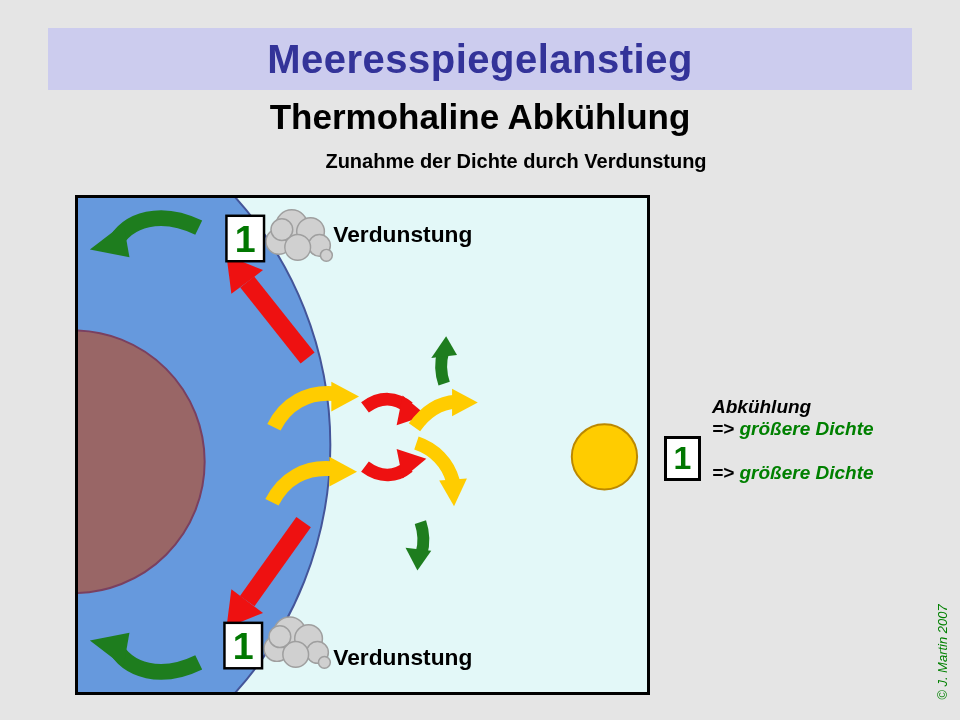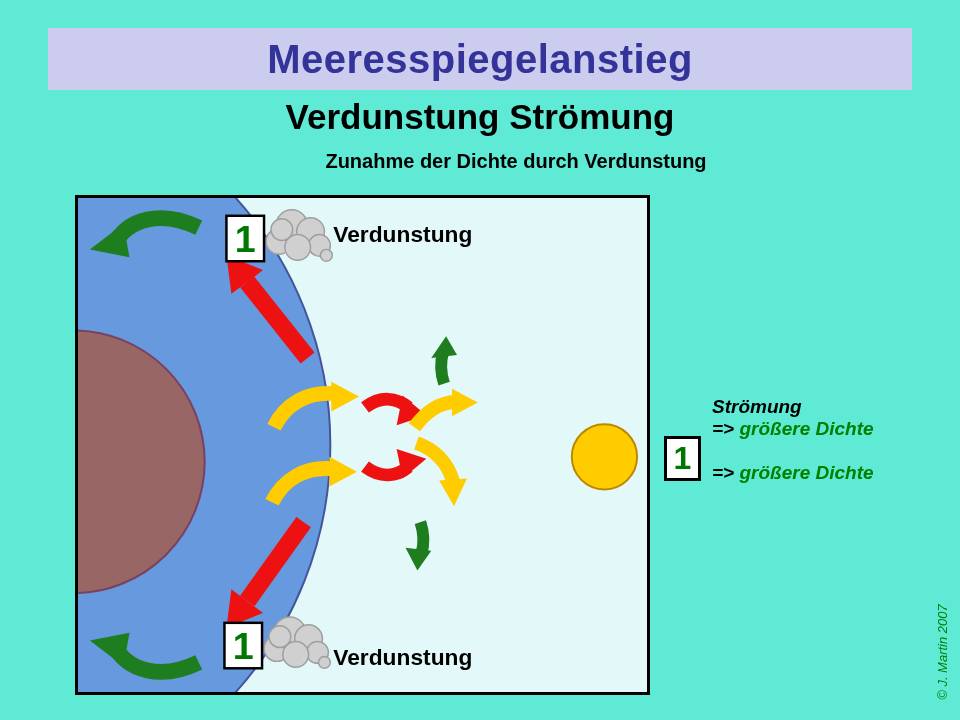--- a/index.html
+++ b/index.html
@@ -3,21 +3,21 @@
 <meta charset="utf-8">
 <style>
   * { margin: 0; padding: 0; box-sizing: border-box; }
   html, body { background: #ffffff; }
   body { font-family: "Liberation Sans", sans-serif; }
 
   .page {
     position: relative;
     width: 960px;
     height: 720px;
-    background: #5eead4;
+    background: #e5e5e5;
     overflow: hidden;
   }
 
   .banner {
     position: absolute;
     left: 48px; top: 28px;
     width: 864px; height: 62px;
     background: #ccccee;
     display: flex; align-items: center; justify-content: center;
   }
@@ -86,21 +86,21 @@
 </style>
 </head>
 <body>
 
 <div class="page">
 
   <header class="banner">
     <h1>Meeresspiegelanstieg</h1>
   </header>
 
-  <h2 class="title">Verdunstung Strömung</h2>
+  <h2 class="title">Thermohaline Abkühlung</h2>
   <div class="subtitle">Zunahme der Dichte durch Verdunstung</div>
 
   <div class="diagram">
     <svg viewBox="0 0 575 500" preserveAspectRatio="none">
       <defs>
         <g id="cloud">
           <circle cx="203" cy="44" r="13"></circle>
           <circle cx="216" cy="28" r="16"></circle>
           <circle cx="235" cy="34" r="14"></circle>
           <circle cx="244" cy="48" r="11"></circle>
@@ -188,21 +188,21 @@
       <text x="258" y="45" font-size="23" font-weight="bold" fill="#000000">Verdunstung</text>
       <text x="258" y="473" font-size="23" font-weight="bold" fill="#000000">Verdunstung</text>
     </svg>
   </div>
 
   <div class="marker-box">
     <span>1</span>
   </div>
 
   <div class="annotation-text">
-    <div class="ann-line">Strömung</div>
+    <div class="ann-line">Abkühlung</div>
     <div class="ann-line">
       <span>=&gt;</span>
       <span class="green">größere Dichte</span>
     </div>
     <div class="ann-spacer"></div>
     <div class="ann-line">
       <span>=&gt;</span>
       <span class="green">größere Dichte</span>
     </div>
   </div>

